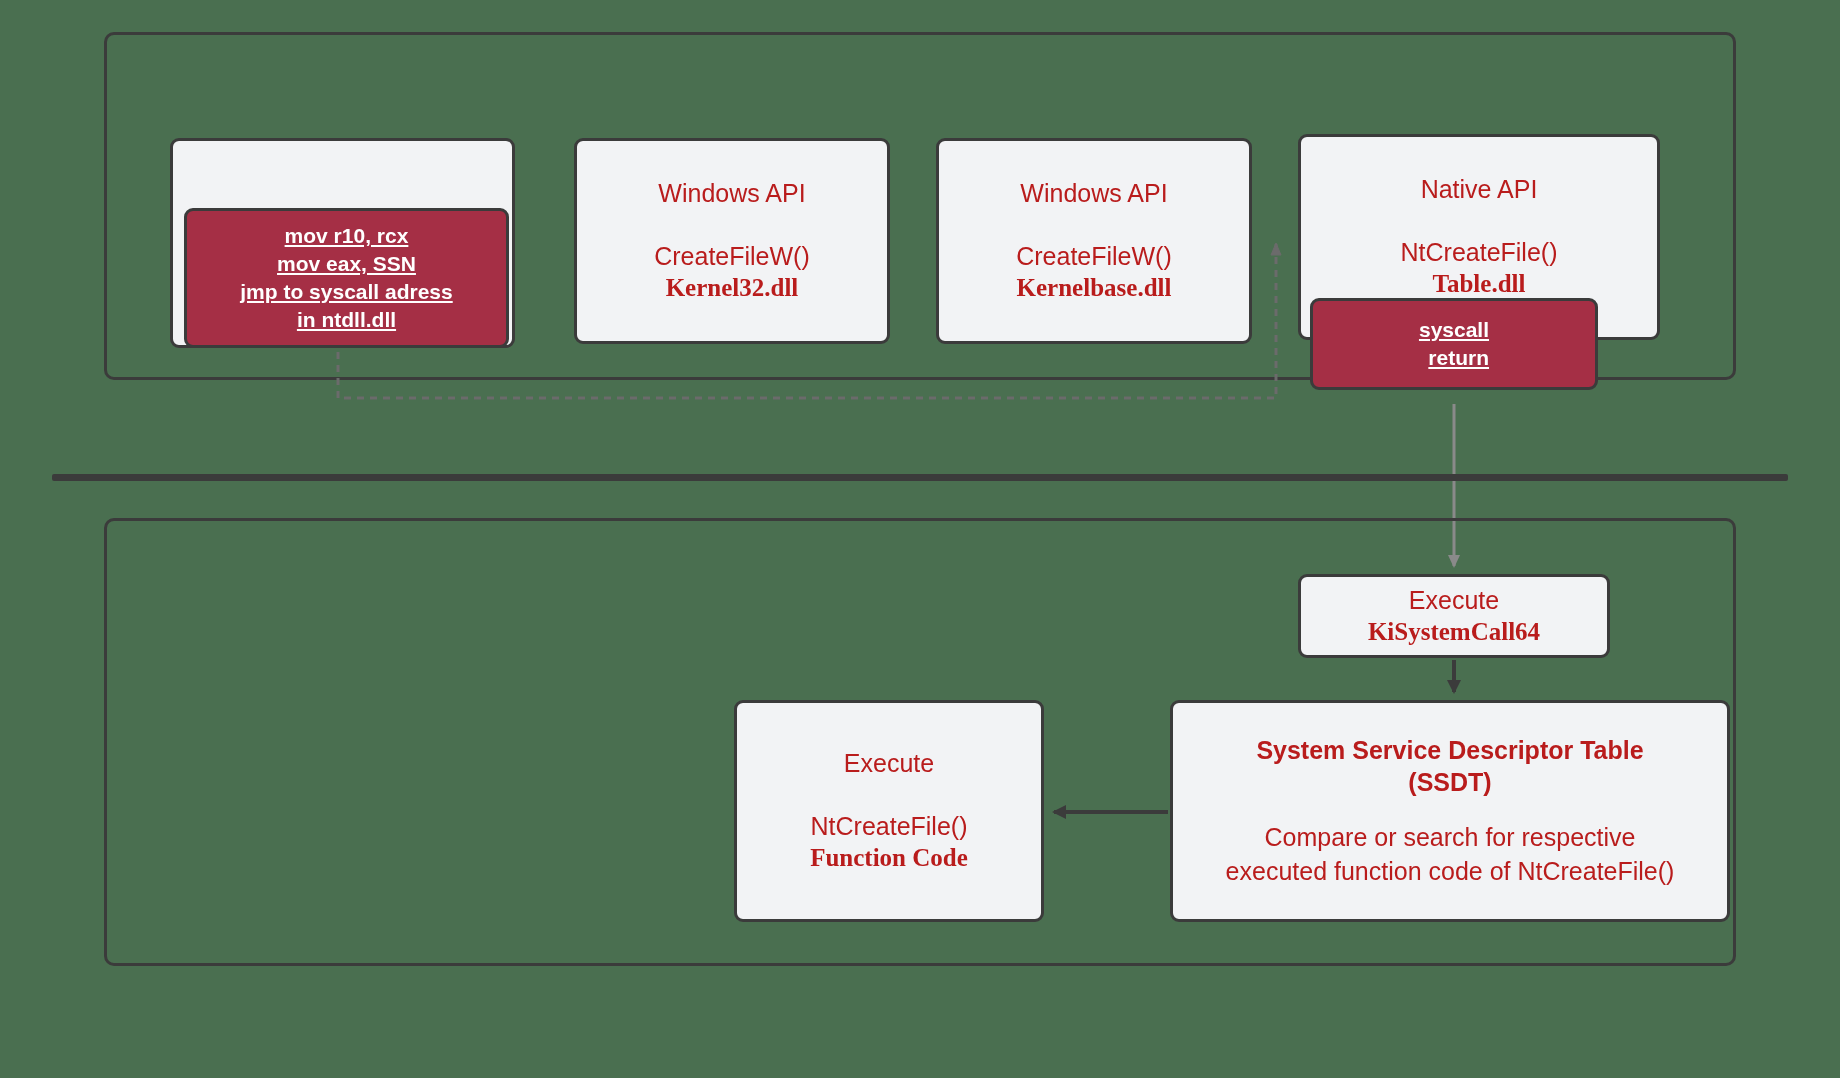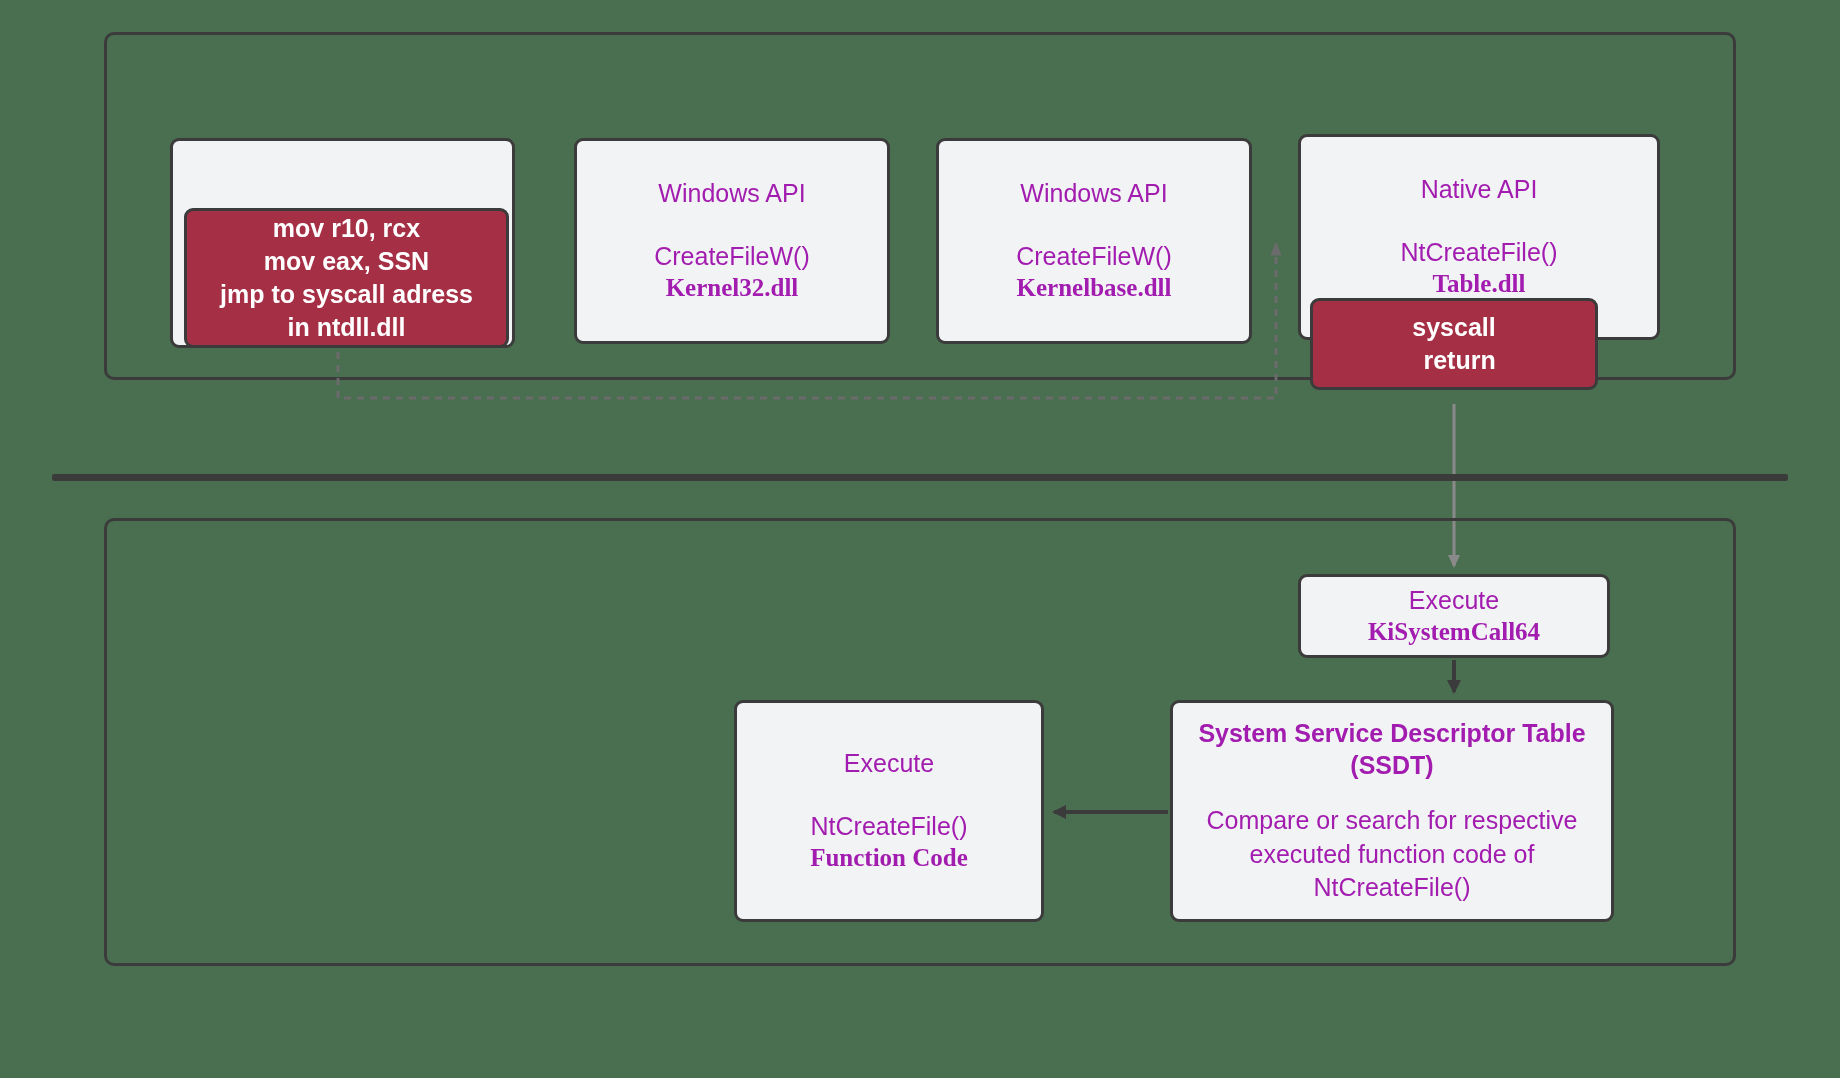--- a/index.html
+++ b/index.html
@@ -46,57 +46,58 @@
   .node{
     position:absolute;
     background:#f2f3f5;
     border:3px solid #3b3b3b;
     border-radius:9px;
     box-sizing:border-box;
     display:flex;
     flex-direction:column;
     align-items:center;
     justify-content:center;
-    color:#a21caf;
+    color:#b91c1c;
     text-align:center;
   }
   .node .ln{display:block;line-height:1.3;}
   .reg{font-size:25px;font-weight:normal;}
   .bold{font-size:25px;font-weight:bold;font-family:Liberation Serif, serif;}
   .gap{height:30px;}
   .gap-sm{height:22px;}
 
   
   .redpanel{
     position:absolute;
     background:#a52f45;
     border:3px solid #3b3b3b;
     border-radius:9px;
     box-sizing:border-box;
     display:flex;flex-direction:column;
     align-items:center;justify-content:center;
     color:#ffffff;
     text-align:center;
     font-weight:bold;
-    font-size:25px;
+    font-size:21px;
     line-height:1.33;
     z-index:5;
+    text-decoration:underline;
   }
 
   
   #malware-box      {left:170px; top:138px; width:345px; height:210px;}
   #malware-code-box {left:184px; top:208px; width:325px; height:140px;}
   #kernel32-box     {left:574px; top:138px; width:316px; height:206px;}
   #kernelbase-box   {left:936px; top:138px; width:316px; height:206px;}
   #ntdll-box        {left:1298px;top:134px; width:362px; height:206px;}
   #syscall-box      {left:1310px;top:298px; width:288px; height:92px;text-align:right;}
 
   
   #kisyscall-box    {left:1298px;top:574px; width:312px; height:84px;}
-  #ssdt-box         {left:1170px;top:700px; width:444px; height:222px;}
+  #ssdt-box         {left:1170px;top:700px; width:560px; height:222px;}
   #execfn-box       {left:734px; top:700px; width:310px; height:222px;}
 
   #ssdt-box .title{font-size:25px;font-weight:bold;line-height:1.3;}
   #ssdt-box .desc{font-size:25px;font-weight:normal;line-height:1.35;}
 
   
   .conn{position:absolute;}
   svg.conn{overflow:visible;}
 
   

